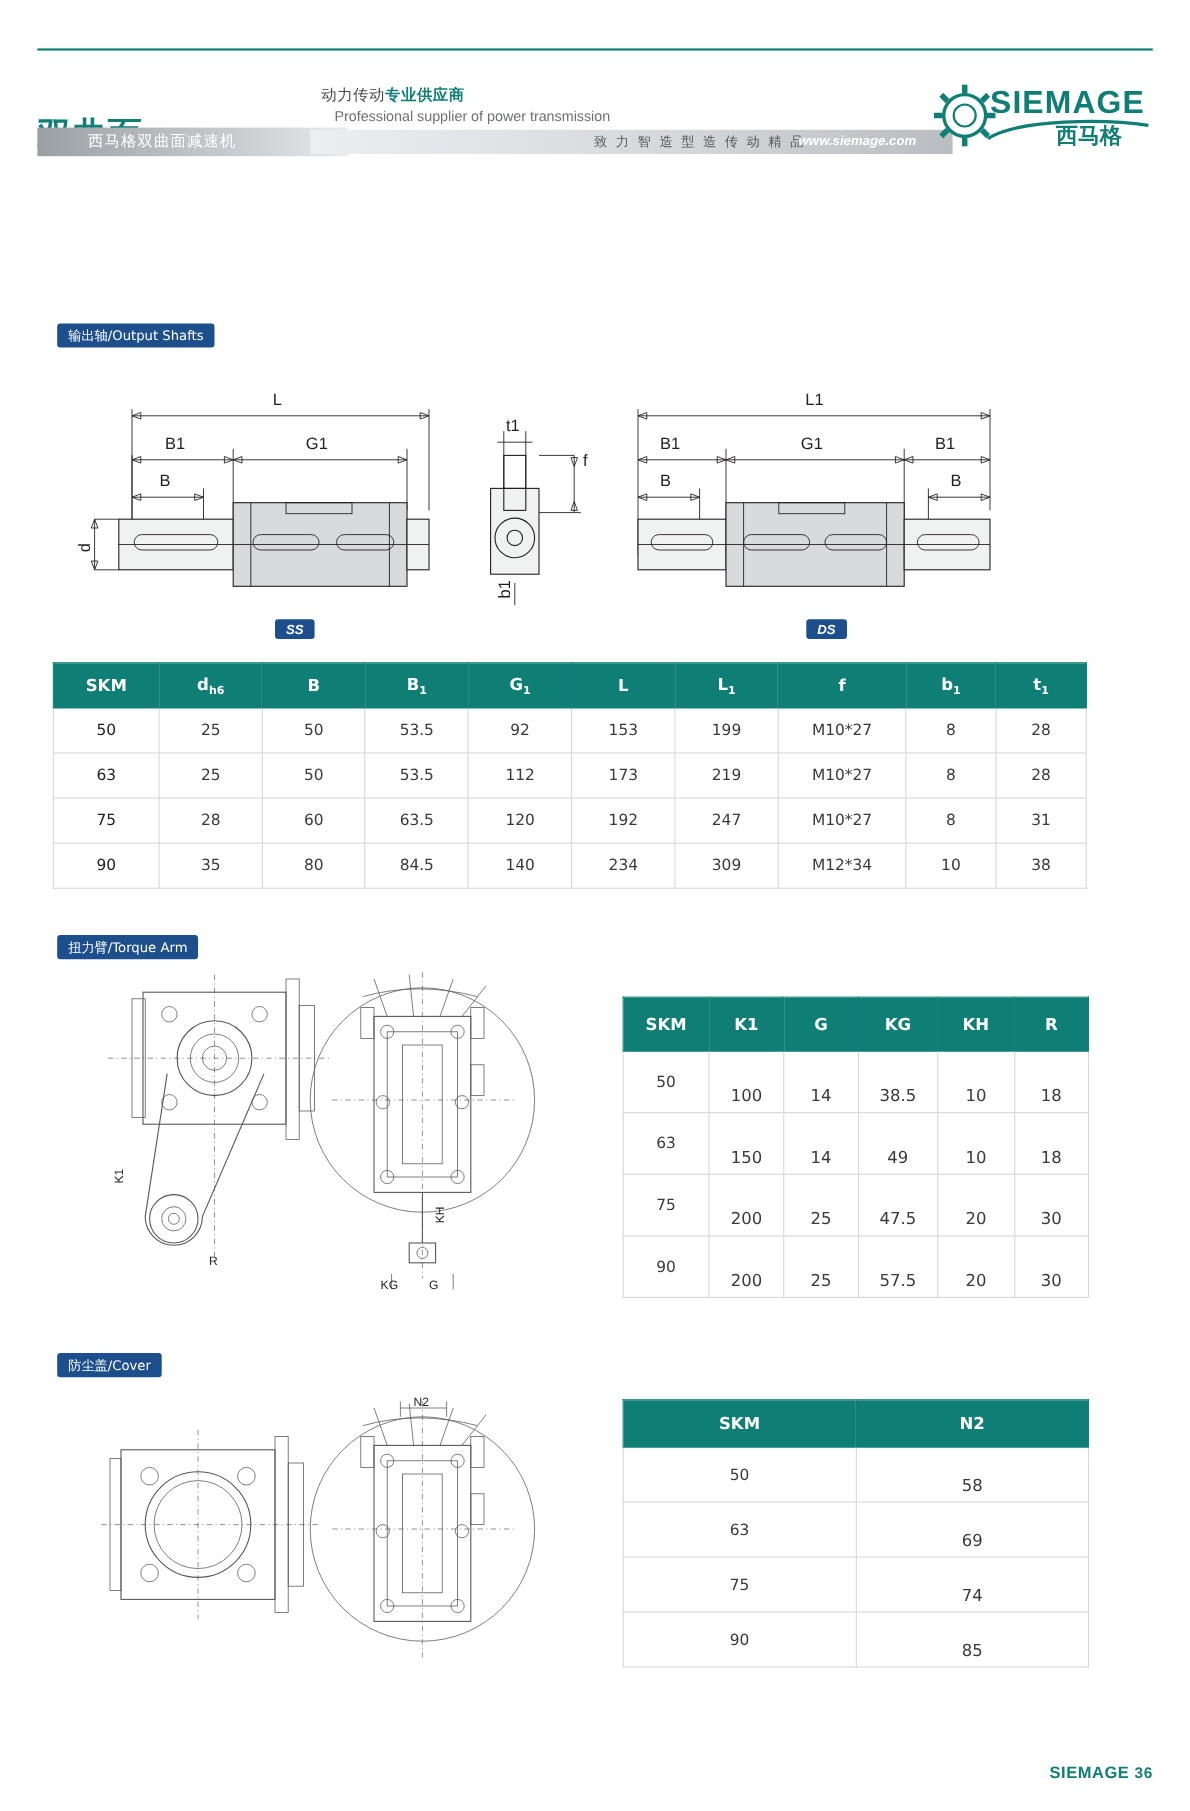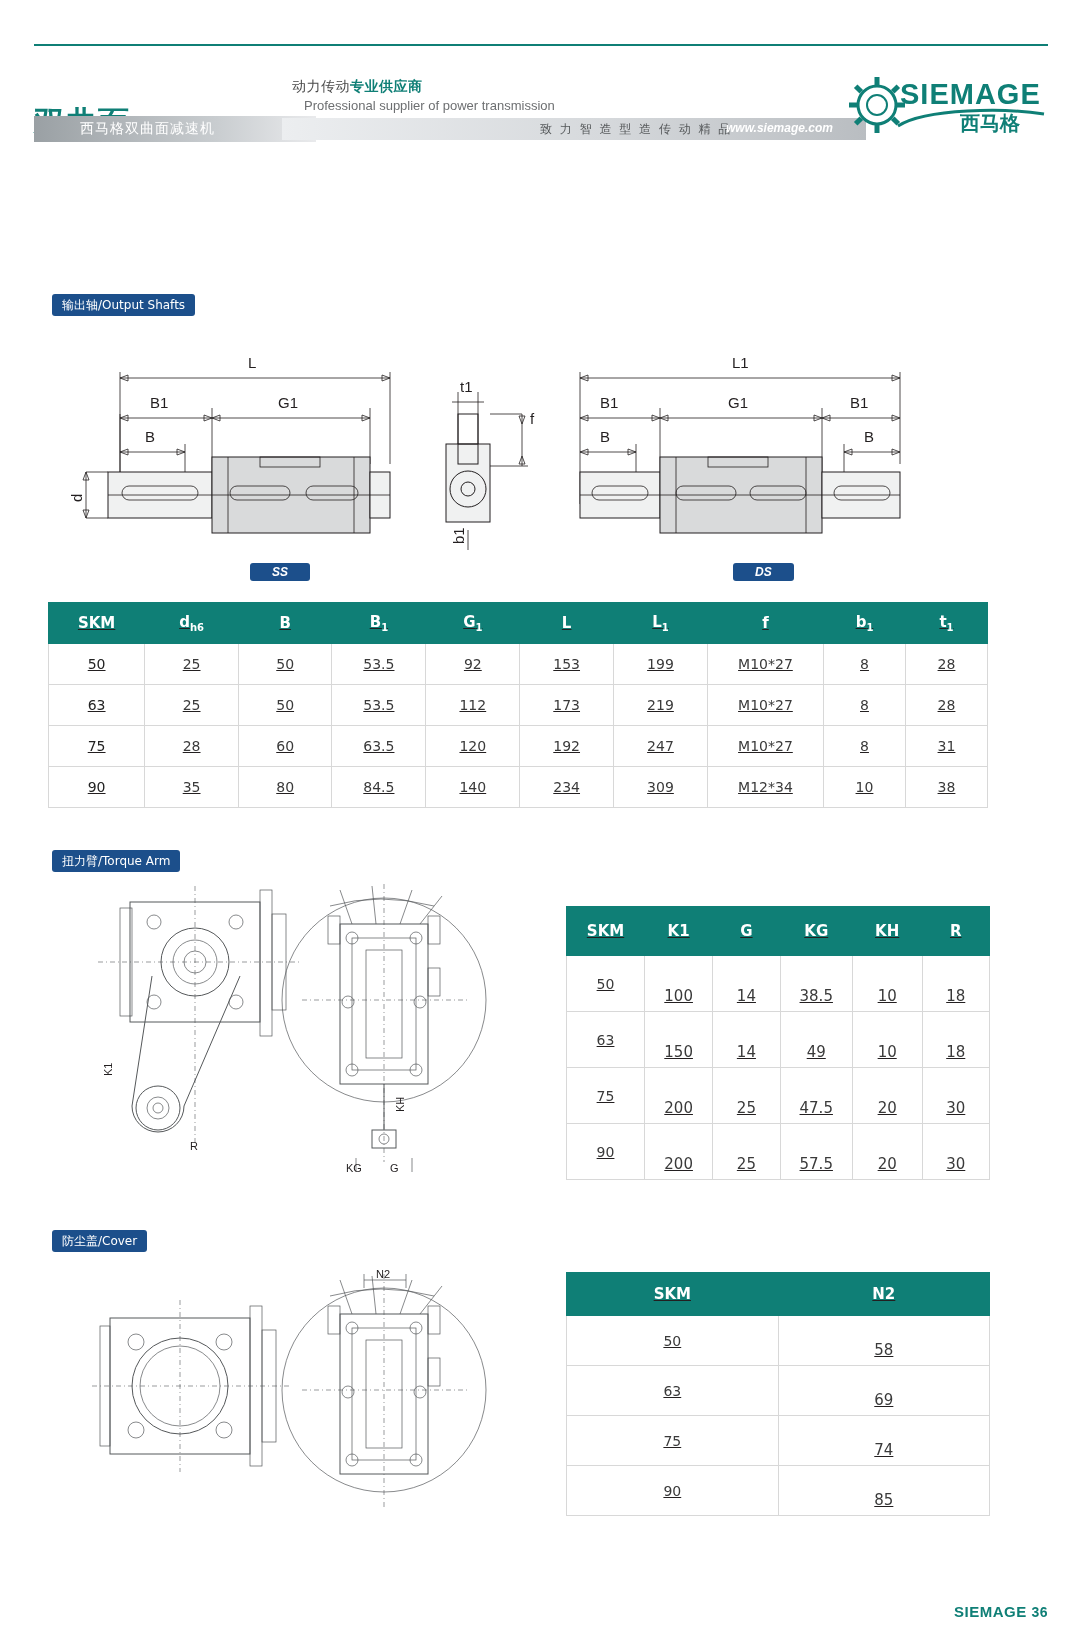--- a/index.html
+++ b/index.html
@@ -186,30 +186,29 @@
   .draw {
     position: absolute;
   }
   .badge {
     position: absolute;
     background: #1c4f8b;
     color: #fff;
     font-size: 12px;
     font-style: italic;
     font-weight: bold;
-    padding: 2px 22px;
+    padding: 2px 10px;
     border-radius: 3px;
   }
 
   
   table {
     border-collapse: collapse;
     position: absolute;
     font-family: "DejaVu Sans", sans-serif;
-    text-decoration: underline;
   }
   table.t-main {
     left: 48px;
     top: 602px;
     width: 940px;
   }
   table.t-main th {
     background: #0f7f76;
     color: #ffffff;
     font-size: 15px;

